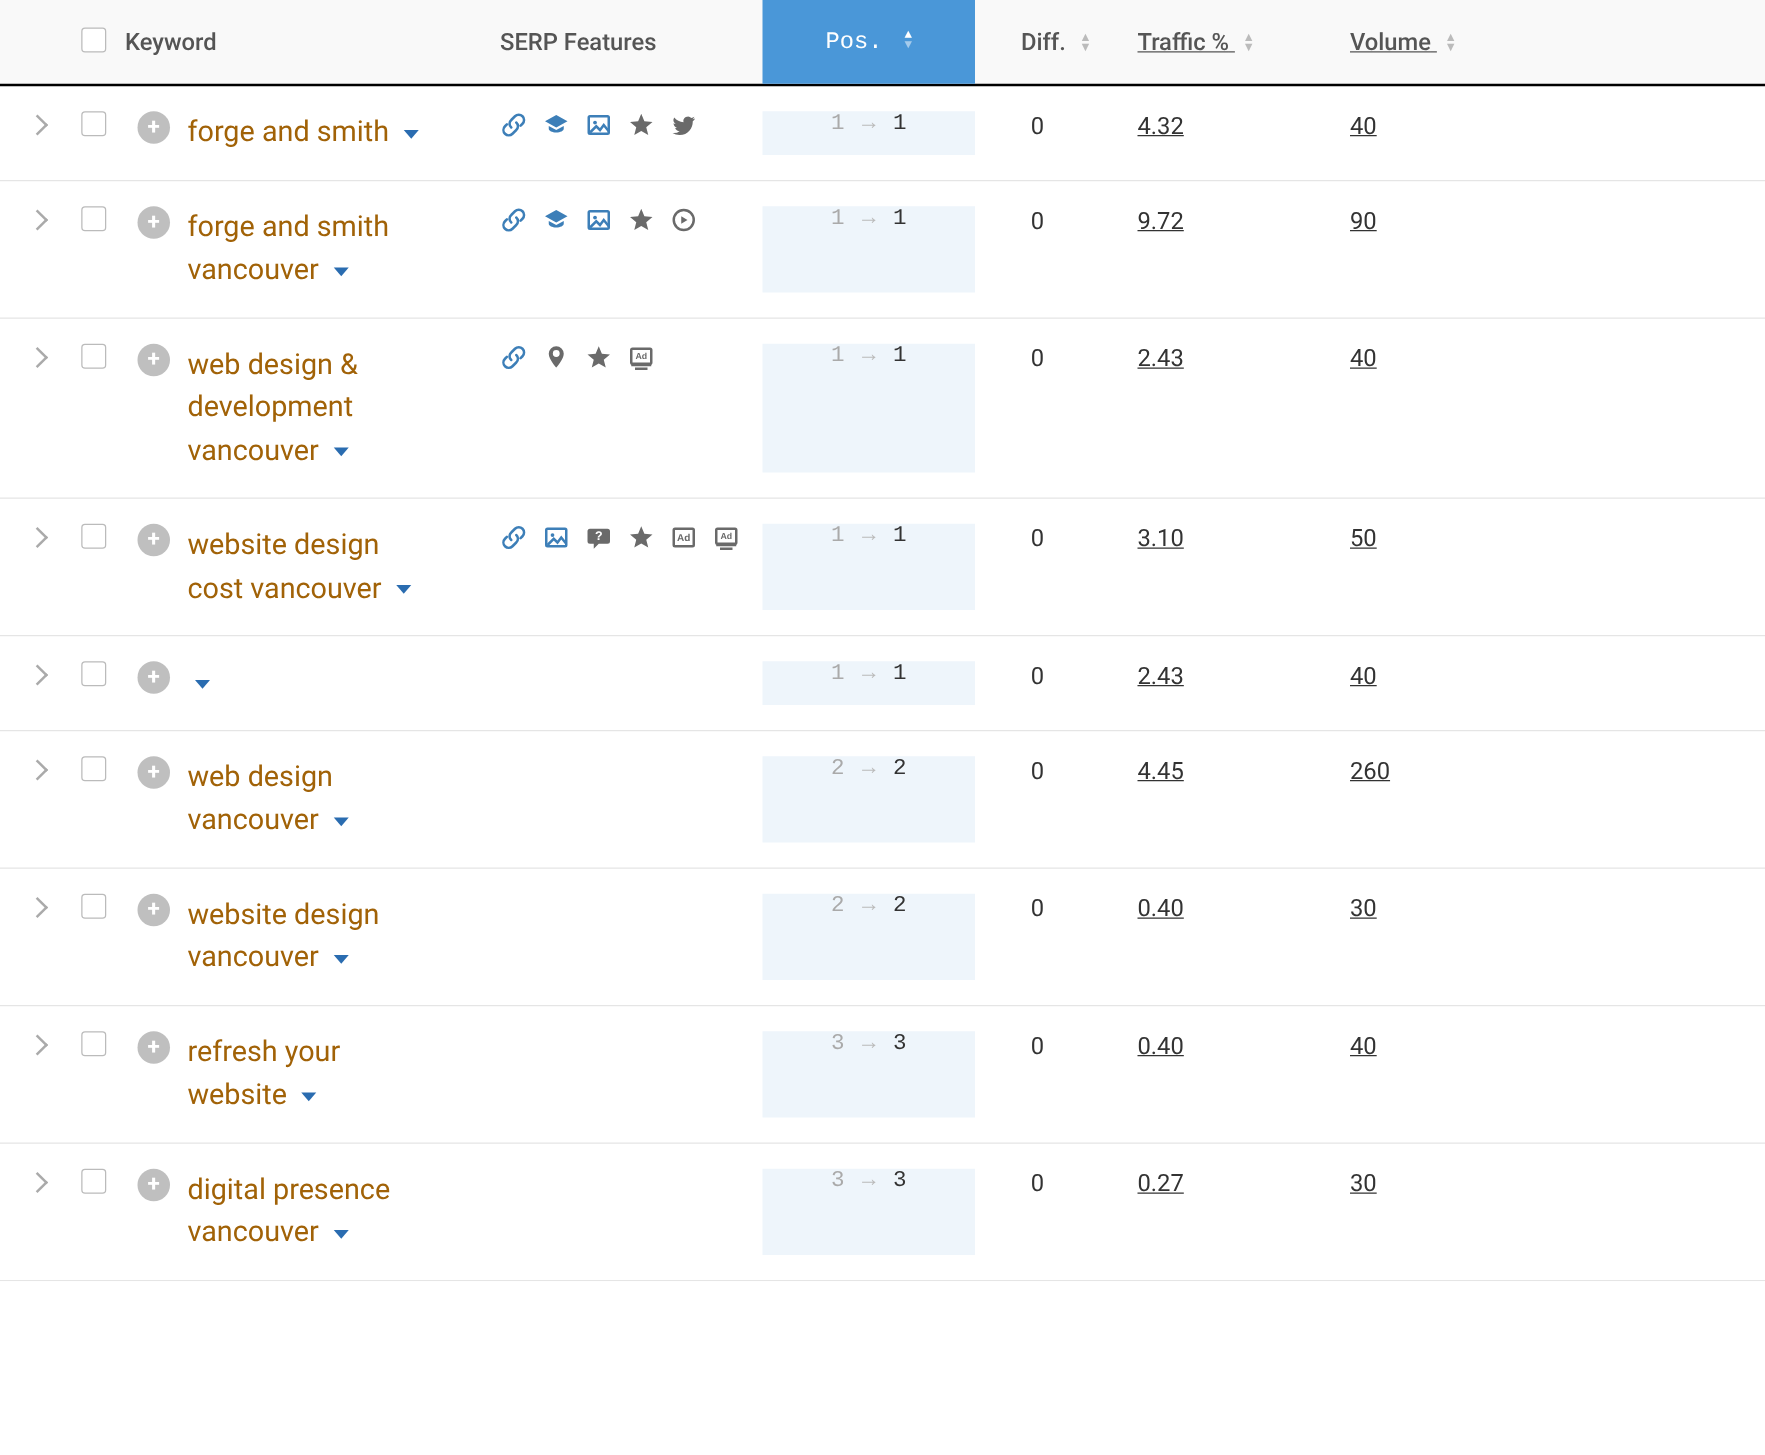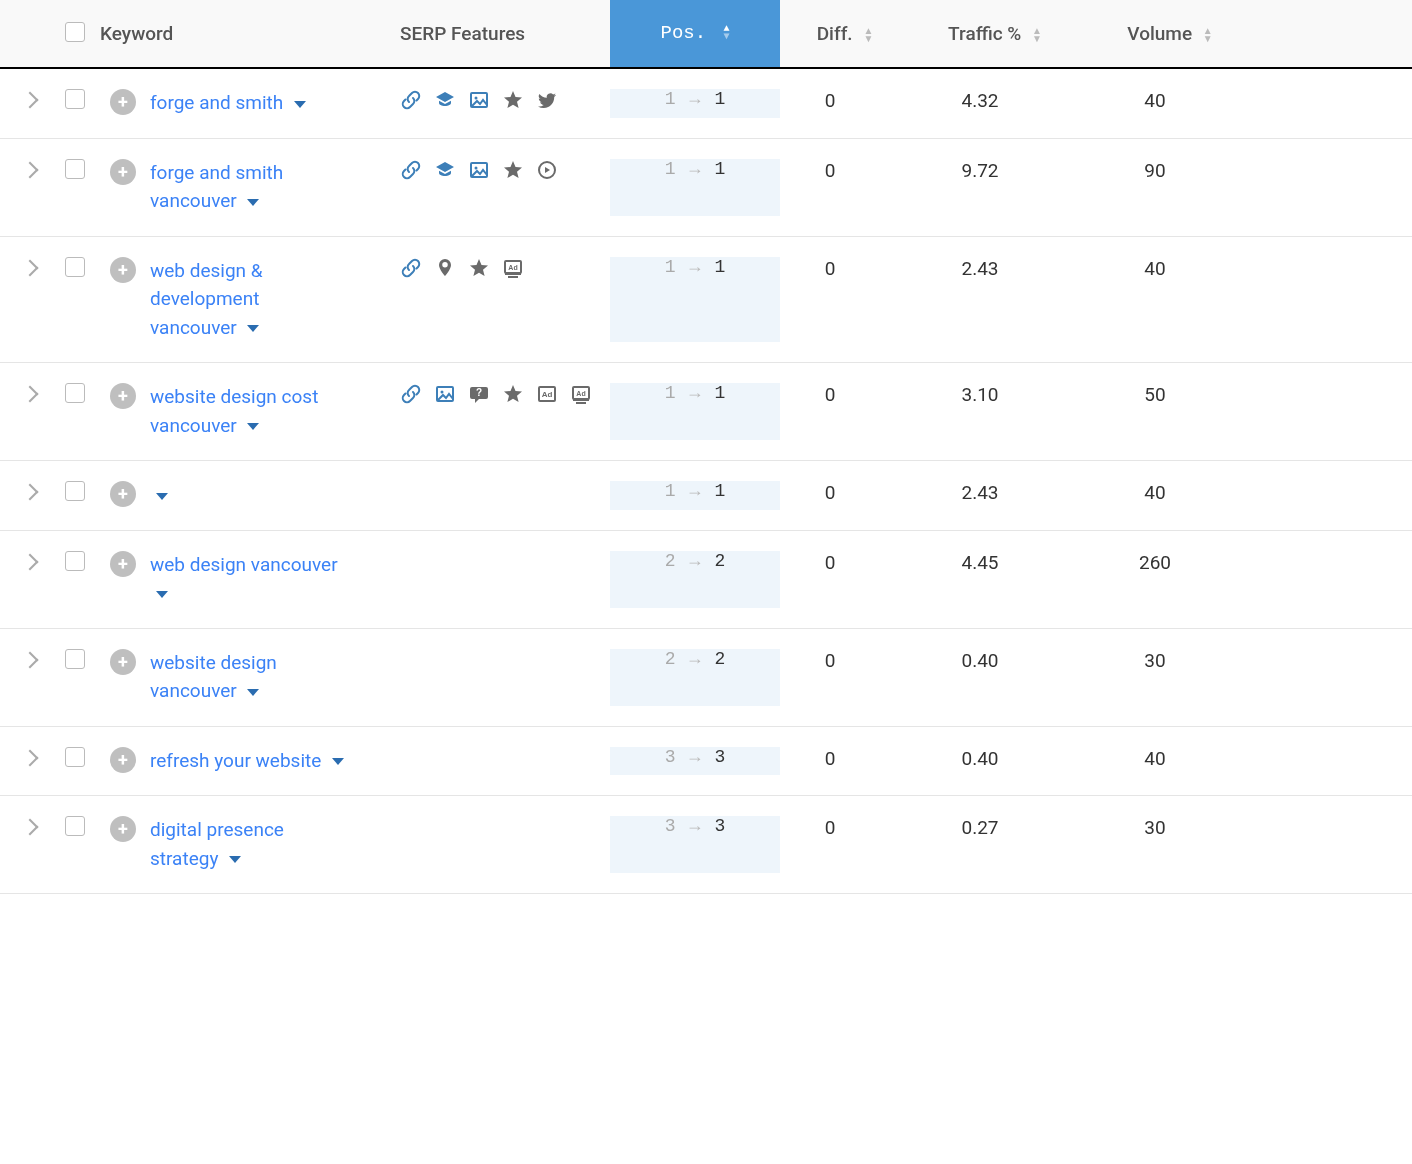--- a/index.html
+++ b/index.html
@@ -20,43 +20,43 @@
     display: flex;
     border-bottom: 1px solid #e5e5e5;
     padding: 20px 0;
   }
   .col-expand { width: 50px; display:flex; justify-content:center; padding-left:10px; }
   .col-check  { width: 50px; display:flex; justify-content:center; }
   .col-keyword{ width: 300px; padding-left:10px; }
   .col-serp   { width: 210px; }
   .col-pos    { width: 170px; text-align:center;font-family:Liberation Mono, monospace; }
   .col-diff   { width: 130px; text-align:center; padding-right:30px; }
-  .col-traffic{ width: 170px; text-align:center; padding-right:30px; }
-  .col-volume { width: 180px; text-align:center; padding-right:30px; }
+  .col-traffic{ width: 170px; text-align:left; padding-right:30px;text-decoration:underline; }
+  .col-volume { width: 180px; text-align:left; padding-right:30px;text-decoration:underline; }
 
   .hdr { color:#555; font-weight:500; padding:22px 0; font-size:19px; position:relative; }
   .hdr.active { background:#4a97d8; color:#fff; }
 
   .sort-arrows { display:inline-flex; flex-direction:column; margin-left:6px; vertical-align:middle; line-height:0;}
   .sort-arrows .up, .sort-arrows .down { font-size:10px; color:#bbb; line-height:8px;}
   .hdr.active .sort-arrows .up { color:#fff;}
   .hdr.active .sort-arrows .down { color:rgba(255,255,255,0.5);}
 
   .chevron {
     width:12px; height:12px; border-right:2px solid #aaa; border-bottom:2px solid #aaa;
     transform:rotate(-45deg); margin-top:5px;
   }
   input[type=checkbox]{ width:20px; height:20px; border:1px solid #bbb; border-radius:3px; appearance:none; background:#fff; }
 
   .plus-btn { width:26px; height:26px; border-radius:50%; background:#bfbfbf; color:#fff;
               display:inline-flex; align-items:center; justify-content:center; font-size:18px;
               line-height:1; font-weight:bold; flex-shrink:0; }
 
   .kw-cell { display:flex; align-items:flex-start; gap:14px;}
-  .kw-link { color:#3b82f6; font-size:19px; line-height:1.5; max-width:200px; }
+  .kw-link { color:#a16207; font-size:23px; line-height:1.5; max-width:200px; }
   .kw-caret { display:inline-block; margin-left:6px; color:#2a6cb0; font-size:12px; vertical-align:middle;}
   .kw-caret::before {
     content:""; display:inline-block; width:0; height:0;
     border-left:6px solid transparent; border-right:6px solid transparent;
     border-top:7px solid #2a6cb0;
   }
 
   .serp-icons { display:flex; gap:12px; align-items:flex-start; flex-wrap:wrap;}
   .serp-icon  { color:#6a6a6a; }
   .serp-icon.blue { color:#3d7fb8; }
@@ -504,21 +504,21 @@
     <div class="col-expand">
       <span class="chevron"></span>
     </div>
     <div class="col-check">
       <input type="checkbox" style="">
     </div>
     <div class="col-keyword">
       <div class="kw-cell">
         <span class="plus-btn">+</span>
         <span class="kw-link">
-          <span>digital presence strategy</span>
+          <span>digital presence vancouver</span>
           <span class="kw-caret"></span>
         </span>
       </div>
     </div>
     <div class="col-serp">
           <div class="serp-icons"></div>
         </div>
     <div class="col-pos active-col">
       <div class="pos-cell">
         <span class="pos-from">3</span>

